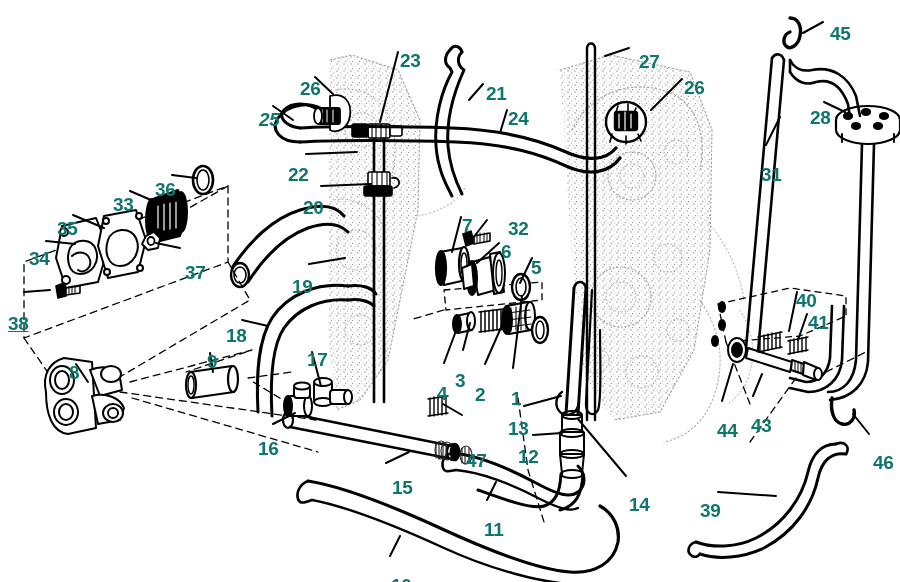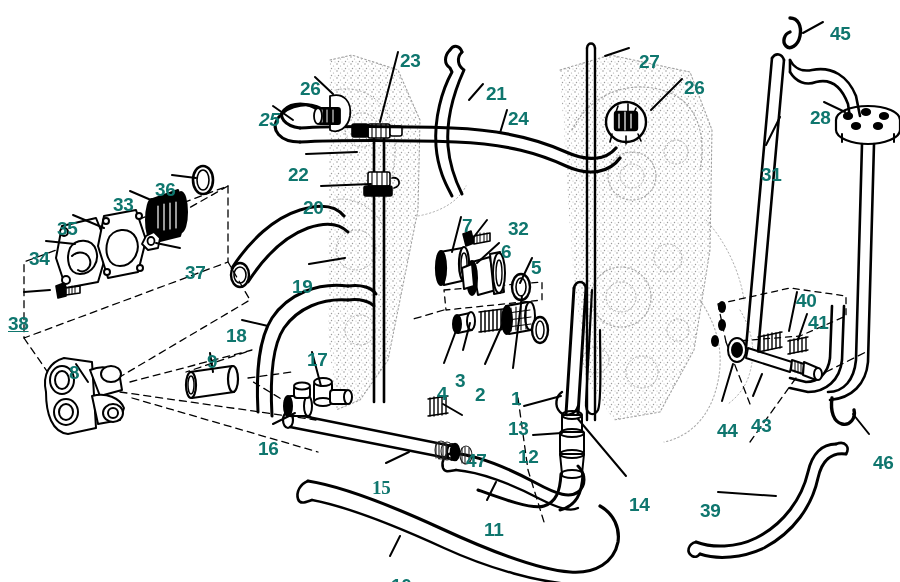--- a/index.html
+++ b/index.html
@@ -521,21 +521,21 @@
       <div class="lbl" style="left: 531px; top: 248px;">5</div>
       <div class="lbl" style="left: 501px; top: 232px;">6</div>
       <div class="lbl" style="left: 462px; top: 206px;">7</div>
       <div class="lbl" style="left: 69px; top: 353px;">8</div>
       <div class="lbl" style="left: 207px; top: 342px;">9</div>
       <div class="lbl" style="left: 391px; top: 566px;">10</div>
       <div class="lbl" style="left: 484px; top: 510px;">11</div>
       <div class="lbl" style="left: 518px; top: 437px;">12</div>
       <div class="lbl" style="left: 508px; top: 409px;">13</div>
       <div class="lbl" style="left: 629px; top: 485px;">14</div>
-      <div class="lbl" style="left: 372px; top: 468px; font-family: Liberation Serif, serif;">15</div>
+      <div class="lbl" style="left: 392px; top: 468px;">15</div>
       <div class="lbl" style="left: 258px; top: 429px;">16</div>
       <div class="lbl" style="left: 307px; top: 340px;">17</div>
       <div class="lbl" style="left: 226px; top: 316px;">18</div>
       <div class="lbl" style="left: 292px; top: 267px;">19</div>
       <div class="lbl" style="left: 303px; top: 188px;">20</div>
       <div class="lbl" style="left: 486px; top: 74px;">21</div>
       <div class="lbl" style="left: 288px; top: 155px;">22</div>
       <div class="lbl" style="left: 400px; top: 41px;">23</div>
       <div class="lbl" style="left: 508px; top: 99px;">24</div>
       <div class="lbl" style="left: 259px; top: 100px; font-style: italic;">25</div>

